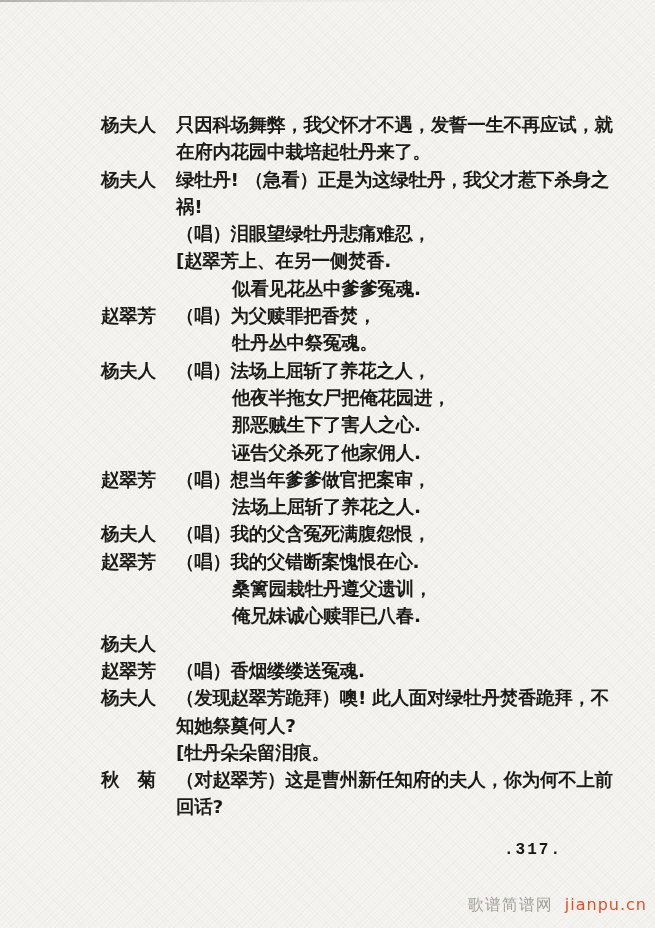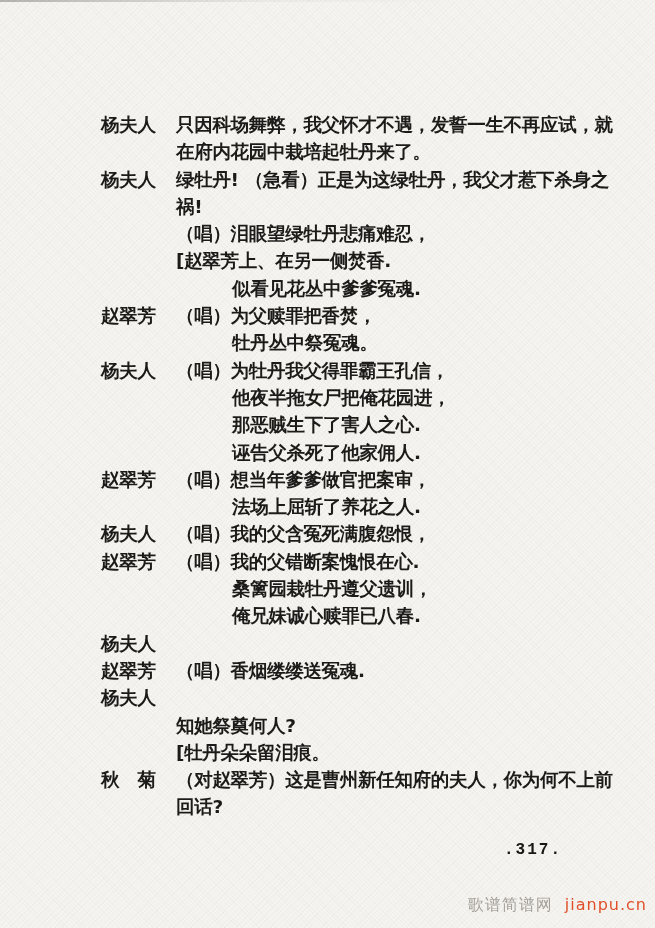--- a/index.html
+++ b/index.html
@@ -125,21 +125,21 @@
     <span class="text">（唱）为父赎罪把香焚，</span>
   </div>
 
   <div class="line indent-lyric">
     <span class="speaker"></span>
     <span class="text">牡丹丛中祭冤魂。</span>
   </div>
 
   <div class="line indent-none">
     <span class="speaker">杨夫人</span>
-    <span class="text">（唱）为牡丹我父得罪霸王孔信，</span>
+    <span class="text">（唱）法场上屈斩了养花之人，</span>
   </div>
 
   <div class="line indent-lyric">
     <span class="speaker"></span>
     <span class="text">他夜半拖女尸把俺花园进，</span>
   </div>
 
   <div class="line indent-lyric">
     <span class="speaker"></span>
     <span class="text">那恶贼生下了害人之心.</span>
@@ -184,20 +184,21 @@
     <span class="speaker">杨夫人</span>
   </div>
 
   <div class="line indent-none">
     <span class="speaker">赵翠芳</span>
     <span class="text">（唱）香烟缕缕送冤魂.</span>
   </div>
 
   <div class="line indent-none">
     <span class="speaker">杨夫人</span>
+    <span class="text">（发现赵翠芳跪拜）噢! 此人面对绿牡丹焚香跪拜，不</span>
   </div>
 
   <div class="line indent-none">
     <span class="speaker"></span>
     <span class="text">知她祭奠何人?</span>
   </div>
 
   <div class="line indent-none">
     <span class="speaker"></span>
     <span class="text">[牡丹朵朵留泪痕。</span>

